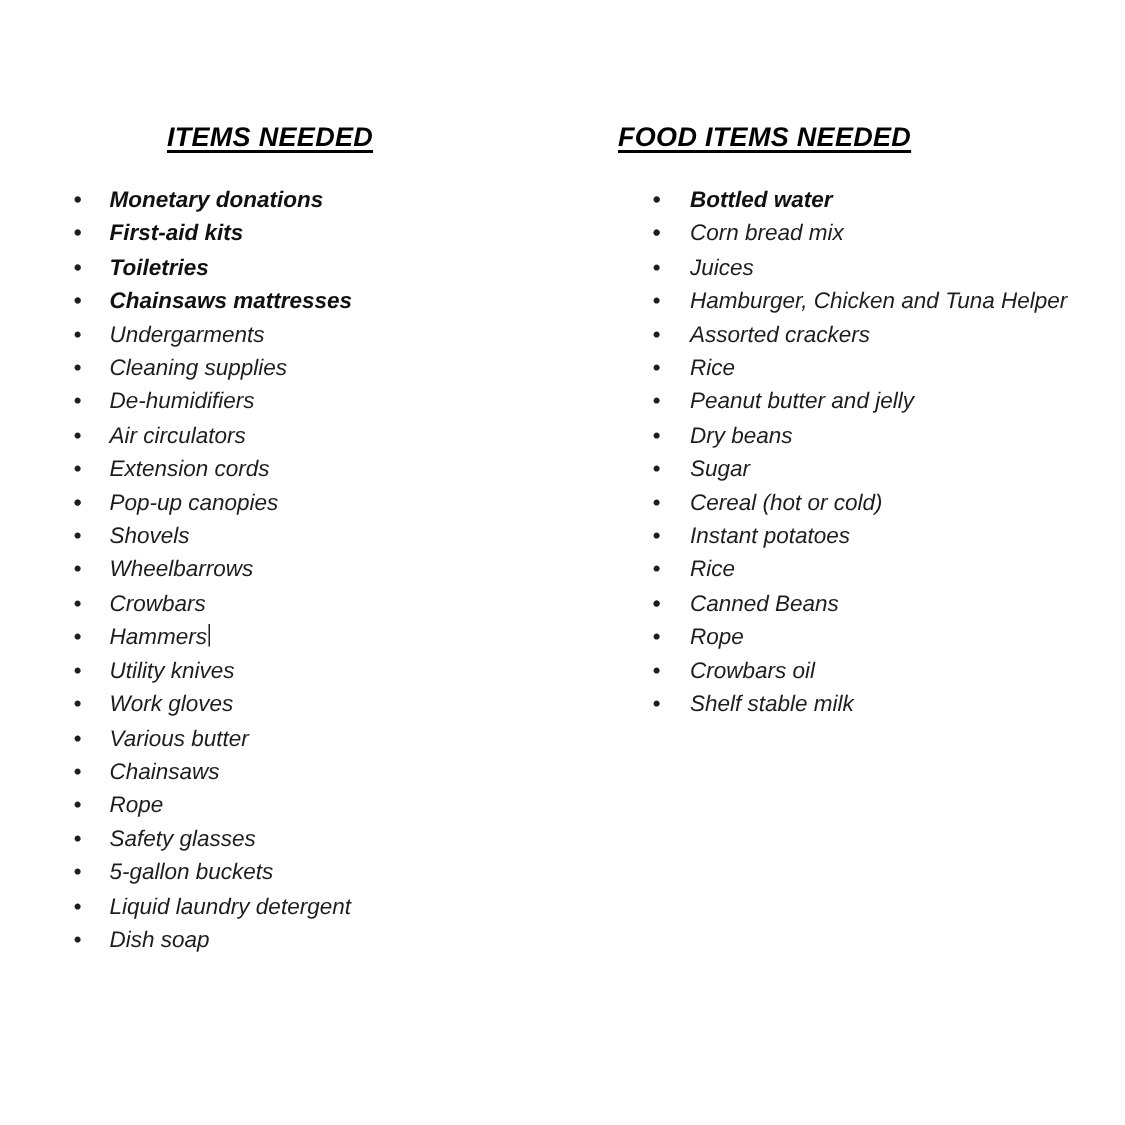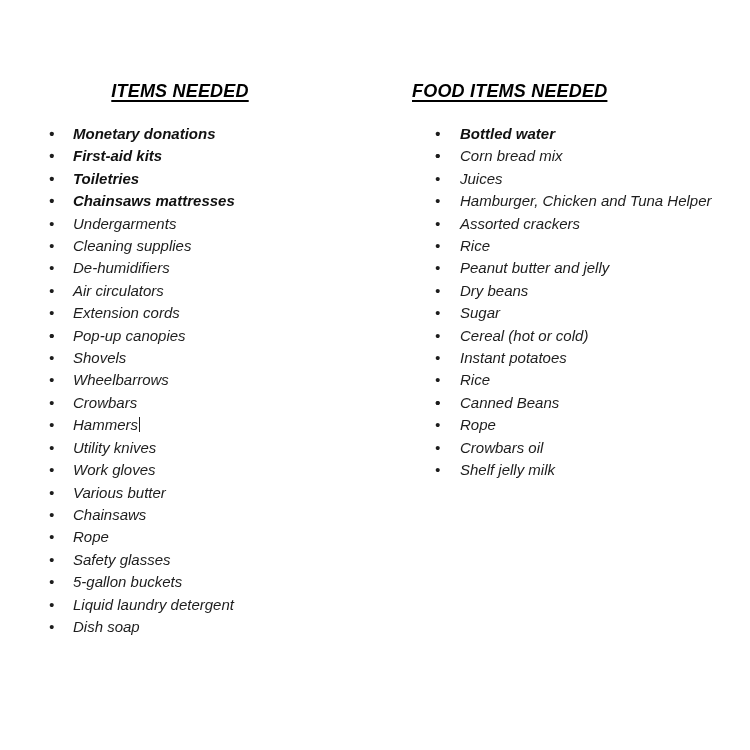--- a/index.html
+++ b/index.html
@@ -115,17 +115,17 @@
         <li class="item"><span class="bullet">•</span><span class="label">Peanut butter and jelly</span></li>
         <li class="item"><span class="bullet">•</span><span class="label">Dry beans</span></li>
         <li class="item"><span class="bullet">•</span><span class="label">Sugar</span></li>
         <li class="item"><span class="bullet">•</span><span class="label">Cereal (hot or cold)</span></li>
         <li class="item"><span class="bullet">•</span><span class="label">Instant potatoes</span></li>
         <li class="item"><span class="bullet">•</span><span class="label">Rice</span></li>
         <li class="item"><span class="bullet">•</span></li>
         <li class="item"><span class="bullet">•</span><span class="label">Canned Beans</span></li>
         <li class="item"><span class="bullet">•</span><span class="label">Rope</span></li>
         <li class="item"><span class="bullet">•</span><span class="label">Crowbars oil</span></li>
-        <li class="item"><span class="bullet">•</span><span class="label">Shelf jelly milk</span></li>
+        <li class="item"><span class="bullet">•</span><span class="label">Shelf stable milk</span></li>
       </ul>
   </div>
 
 </div>
 
 </body></html>

